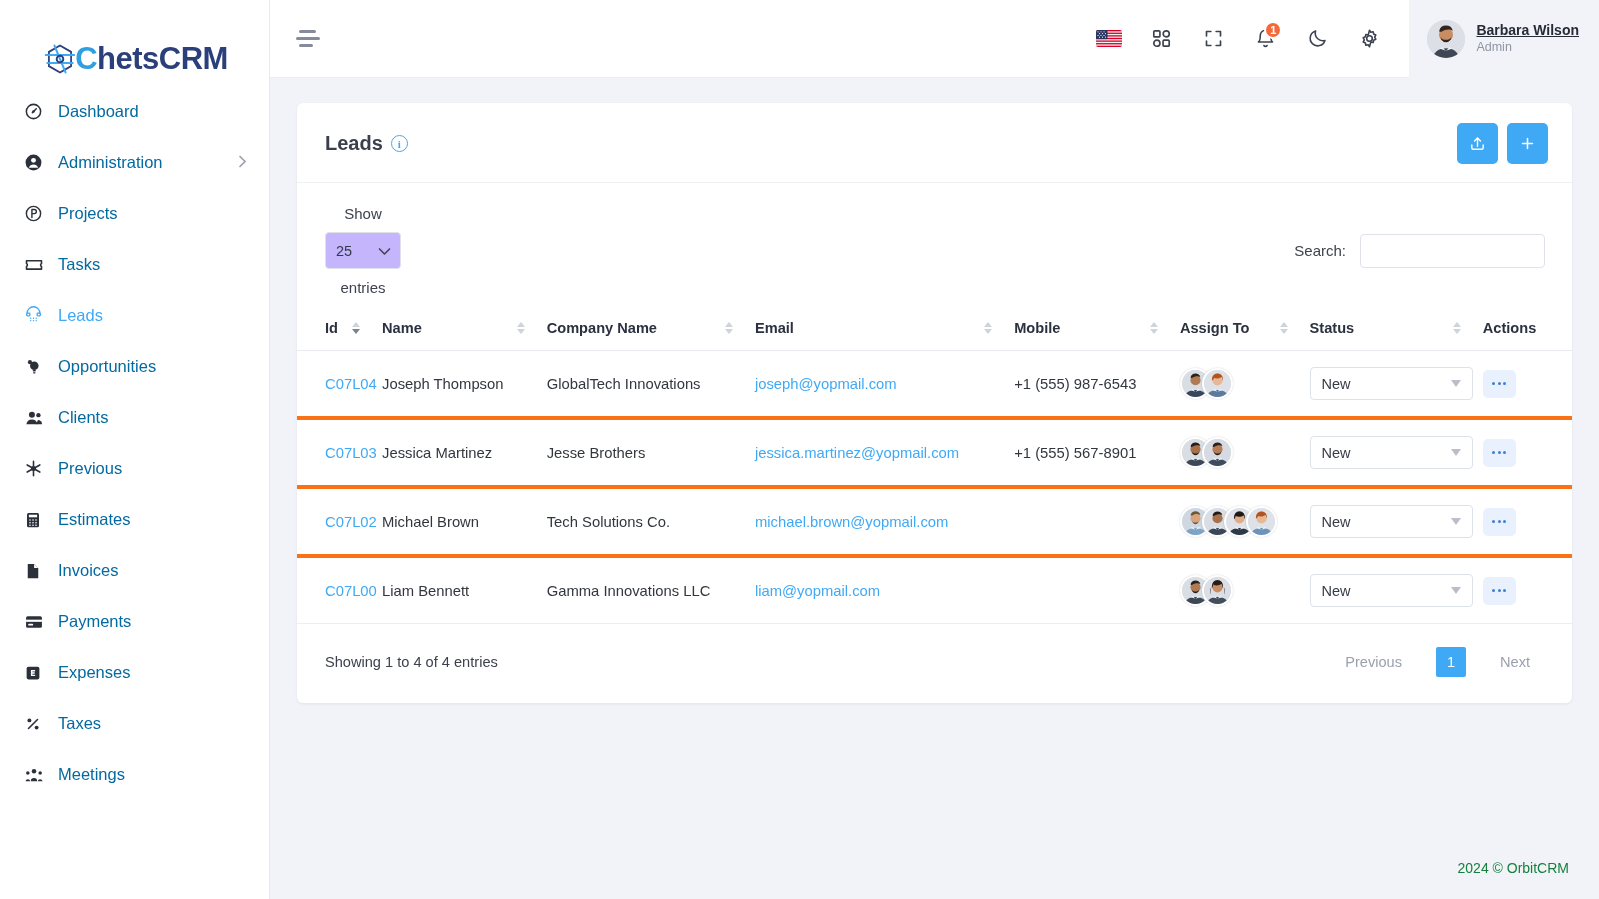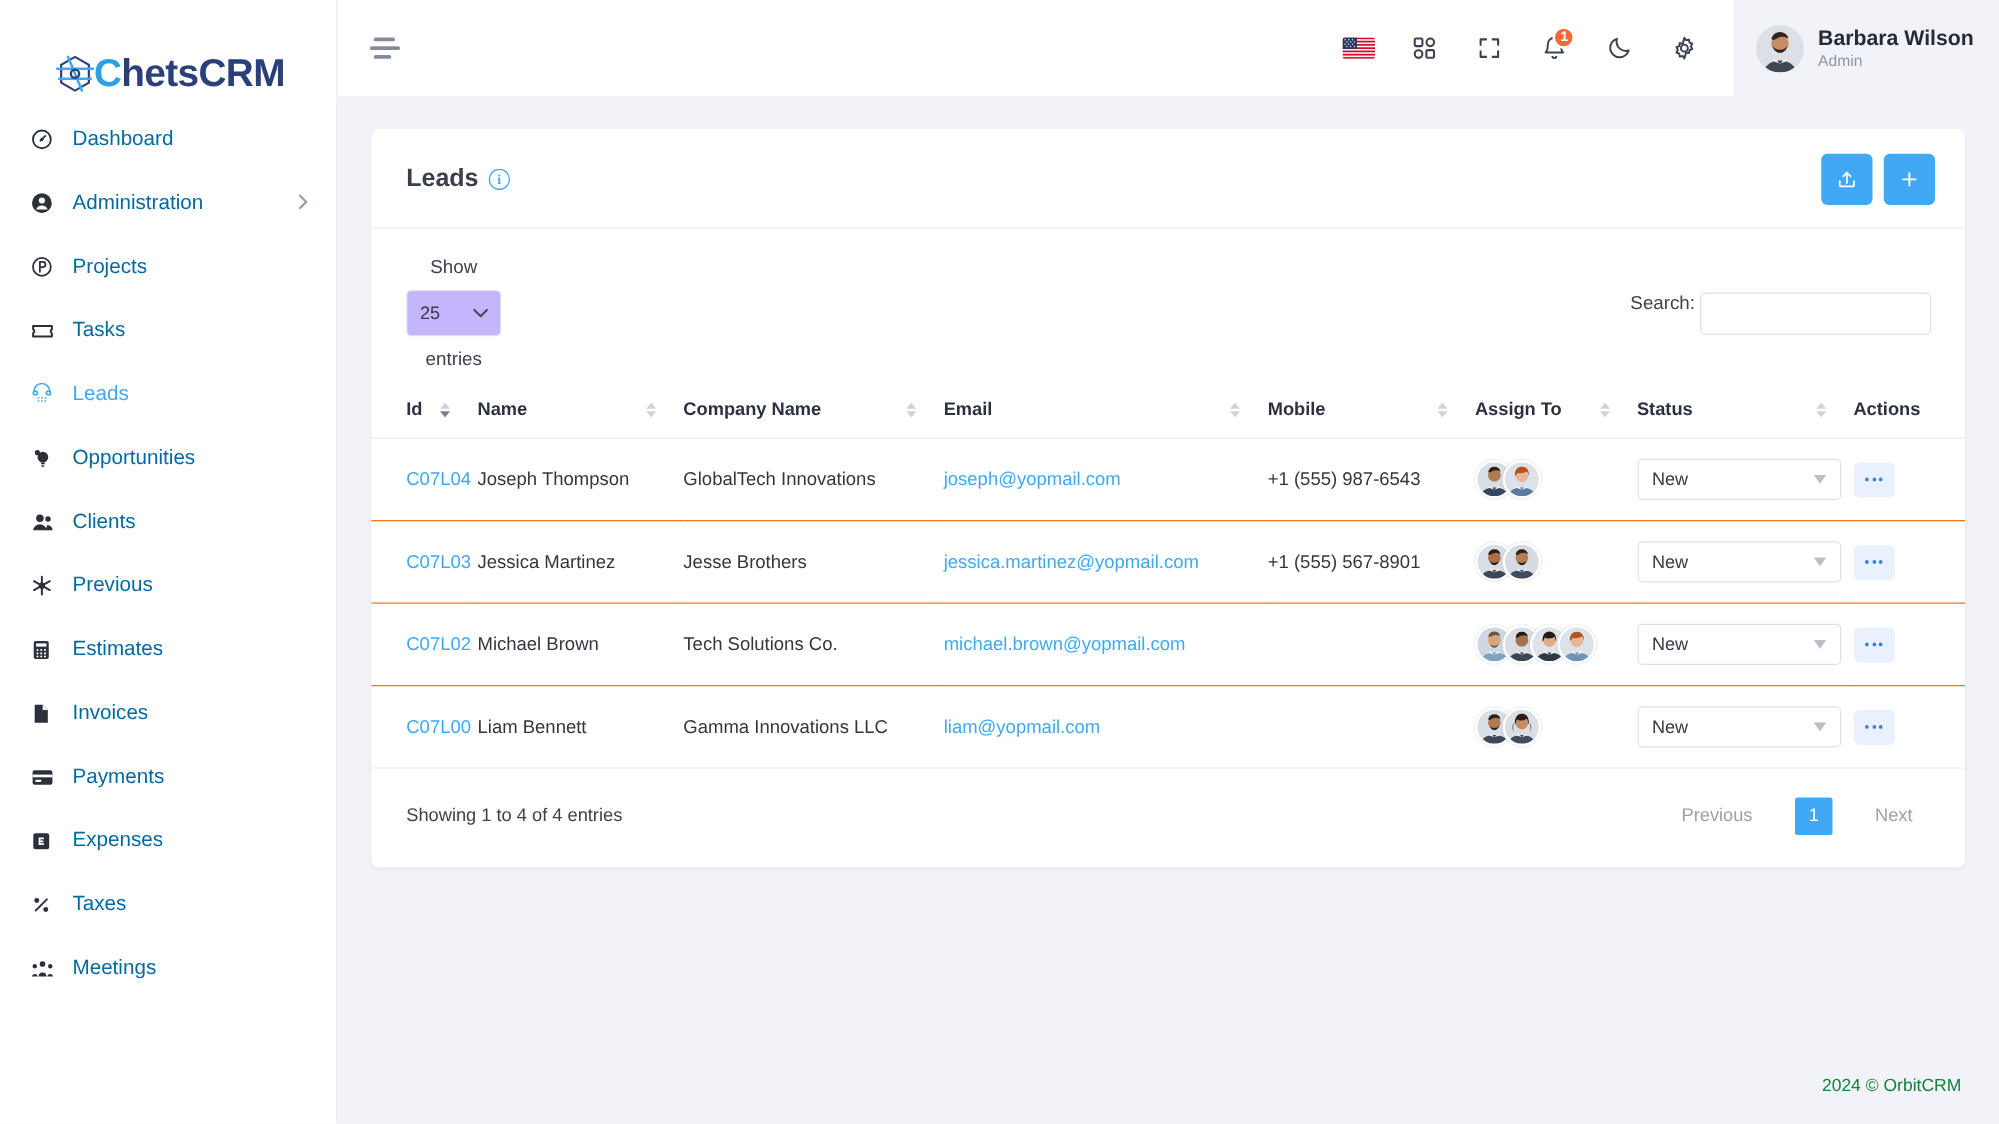--- a/index.html
+++ b/index.html
@@ -74,21 +74,21 @@
     background: #f4693b; color: #fff; font-size: 11px; font-weight: 700;
     display:flex; align-items:center; justify-content:center;
     border: 2px solid #fff;
   }
   .profile {
     display: flex; align-items: center; gap: 11px;
     height: 78px; padding: 0 20px 0 18px; margin-left: 14px;
     background: #f2f3f8; cursor: pointer;
   }
   .avatar-lg { width: 38px; height: 38px; border-radius: 50%; overflow: hidden; background:#d7dbe3; }
-  .pname { font-size: 17px; color: #262b35; font-weight: 600; line-height: 1.25; }
+  .pname { font-size: 14px; color: #262b35; font-weight: 600; line-height: 1.25; text-decoration: underline; }
   .prole { font-size: 12.5px; color: #8f96a3; line-height: 1.3; }
 
   
   .content { flex: 1; padding: 25px 27px 0 27px; overflow: hidden; position: relative; }
   .card {
     background: #fff; border-radius: 6px;
     box-shadow: 0 1px 3px rgba(20,30,60,.07);
     overflow: hidden;
   }
   .card-head {
@@ -115,42 +115,42 @@
     padding: 22px 27px 10px 28px;
   }
   .show-wrap { display: flex; align-items: center; gap: 10px; font-size: 15px; color: #3d424e; flex-direction: column; }
   .selectbox {
     position: relative; width: 76px; height: 37px;
     border: 1px solid #dfe2e8; border-radius: 4px;
     display: flex; align-items: center; padding: 0 10px;
     font-size: 14.5px; color: #353a45; cursor: pointer; background:#c4b5fd;
   }
   .selectbox .chev { position:absolute; right: 9px; color:#454a55; }
-  .search-wrap { margin-left: auto; display: flex; align-items: flex-start; gap: 4px; font-size: 15px; color: #3d424e; }
+  .search-wrap { margin-left: auto; display: flex; align-items: center; gap: 14px; font-size: 15px; color: #3d424e; }
   .search-input {
     width: 185px; height: 34px; border: 1px solid #dfe2e8; border-radius: 4px;
     padding: 0 9px; font-size: 14px; font-family: inherit; color:#33384a; outline: none; background:#fff;
   }
 
   table { width: 100%; border-collapse: collapse; }
   thead th {
     text-align: left; font-size: 14.6px; color: #2c3140; font-weight: 700;
     padding: 14px 0 14px 0; border-bottom: 1px solid #e9ebf0;
     white-space: nowrap; position: relative; cursor: pointer;
   }
   thead th .sorter {
     display: inline-flex; flex-direction: column; gap: 2px;
     position: absolute; right: 22px; top: 50%; transform: translateY(-50%);
   }
   .tri-up { width:0;height:0;border-left:4.5px solid transparent;border-right:4.5px solid transparent;border-bottom:5.5px solid #cfd3da; }
   .tri-dn { width:0;height:0;border-left:4.5px solid transparent;border-right:4.5px solid transparent;border-top:5.5px solid #cfd3da; }
   th.sorted-desc .tri-dn { border-top-color: #7b8190; }
   tbody td {
     font-size: 14.8px; color: #32373f; padding: 16px 0;
-    border-bottom: 1px solid #f97316; vertical-align: middle;
+    border-bottom: 4px solid #f97316; vertical-align: middle;
   }
   tbody tr:last-child td { border-bottom: 1px solid #eceef2; }
   td.idcell a, td.emailcell a { color: #3fa9f5; text-decoration: none; cursor: pointer; }
   .col-id { width: 80px; padding-left: 28px !important; }
   .col-name { width: 155px; }
   .col-company { width: 196px; }
   .col-email { width: 244px; }
   .col-mobile { width: 156px; }
   .col-assign { width: 122px; }
   .col-status { width: 156px; }

